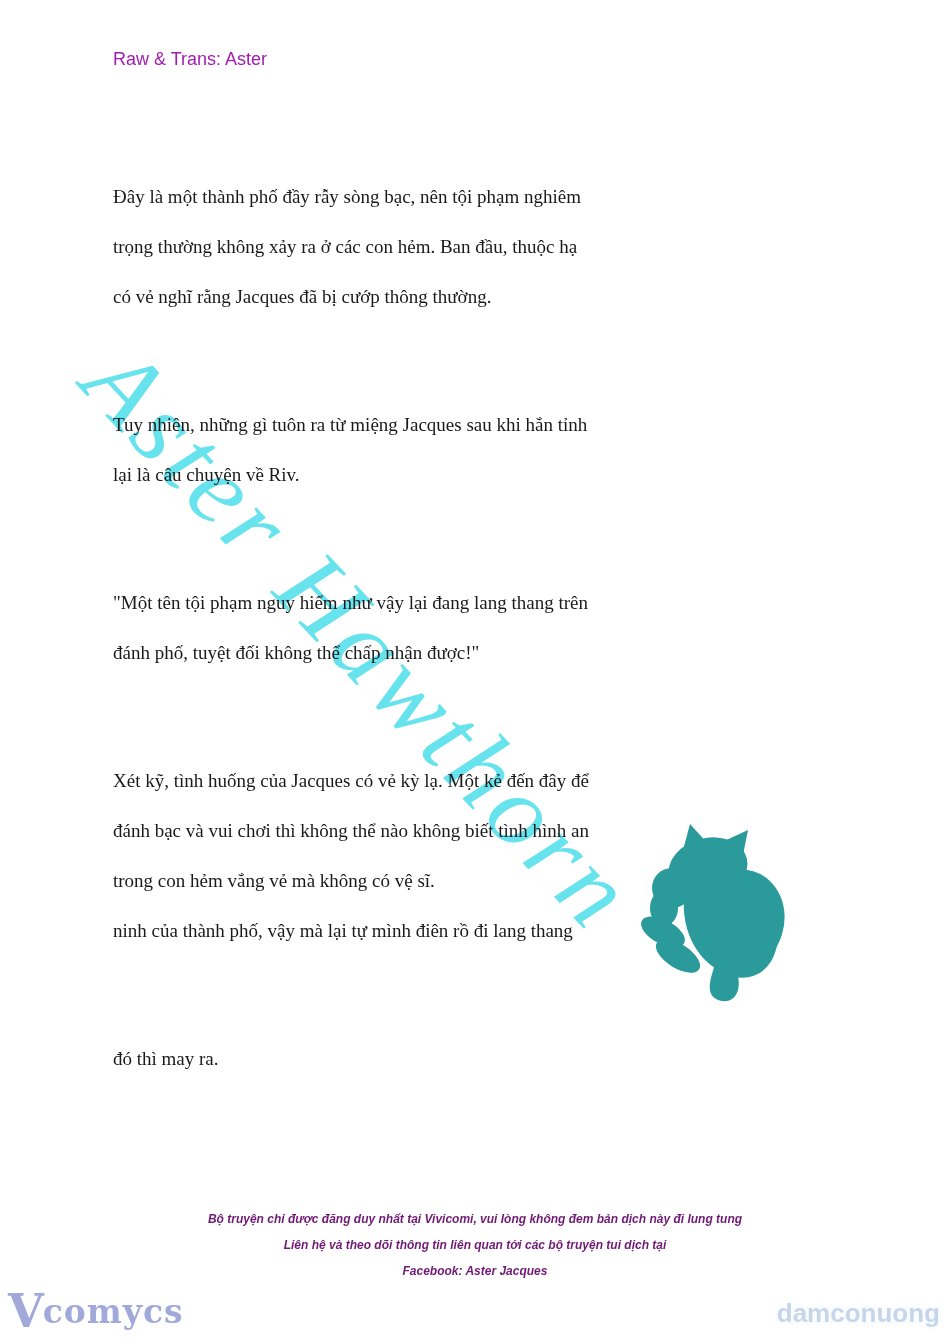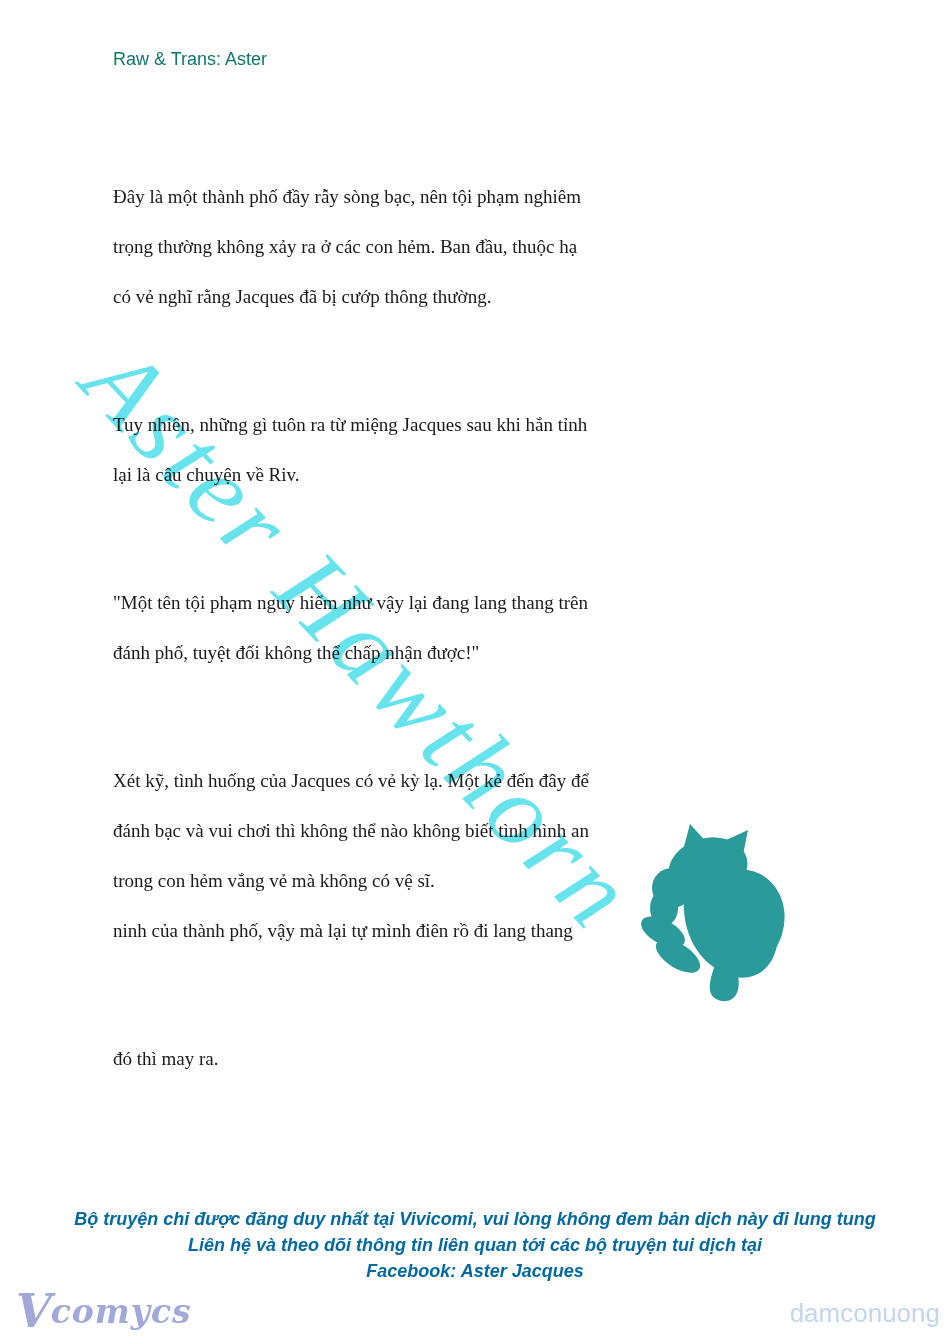--- a/index.html
+++ b/index.html
@@ -11,21 +11,21 @@
     font-family: "Liberation Serif", serif;
     color: #1a1a1a;
   }
 
   .header-credit {
     position: absolute;
     left: 113px;
     top: 49px;
     font-family: "Liberation Sans", sans-serif;
     font-size: 18px;
-    color: #0f766e;
+    color: #a21caf;
     z-index: 3;
   }
 
   
   .watermark {
     position: absolute;
     left: 148px;
     top: 322px;
     transform: rotate(47deg);
     transform-origin: 0 0;
@@ -62,52 +62,50 @@
 
   .footer-note {
     position: absolute;
     left: 0;
     top: 1206px;
     width: 950px;
     text-align: center;
     font-family: "Liberation Sans", sans-serif;
     font-style: italic;
     font-weight: bold;
-    font-size: 18px;
+    font-size: 12px;
     line-height: 26px;
-    color: #0369a1;
+    color: #701a75;
     z-index: 3;
   }
 
   .logo-left {
     position: absolute;
     left: 8px;
     top: 1288px;
     font-family: "DejaVu Serif", serif;
-    font-style: italic;
     font-weight: bold;
     font-size: 33px;
     letter-spacing: 1px;
     color: #a0a9d9;
     z-index: 3;
     line-height: 1;
-    margin-left: 8px;
   }
   .logo-left .v-cap {
     font-size: 46px;
     vertical-align: -4px;
     margin-right: -2px;
   }
 
   .logo-right {
     position: absolute;
     right: 10px;
     top: 1298px;
     font-family: "Liberation Sans", sans-serif;
-    font-weight: normal;
+    font-weight: bold;
     font-size: 26px;
     color: #c6d6ea;
     text-shadow: 0 0 4px #ffffff, 0 0 8px #eef5fc;
     z-index: 3;
   }
 </style>
 </head>
 <body>
 
 <div class="header-credit">Raw &amp; Trans: Aster</div>

